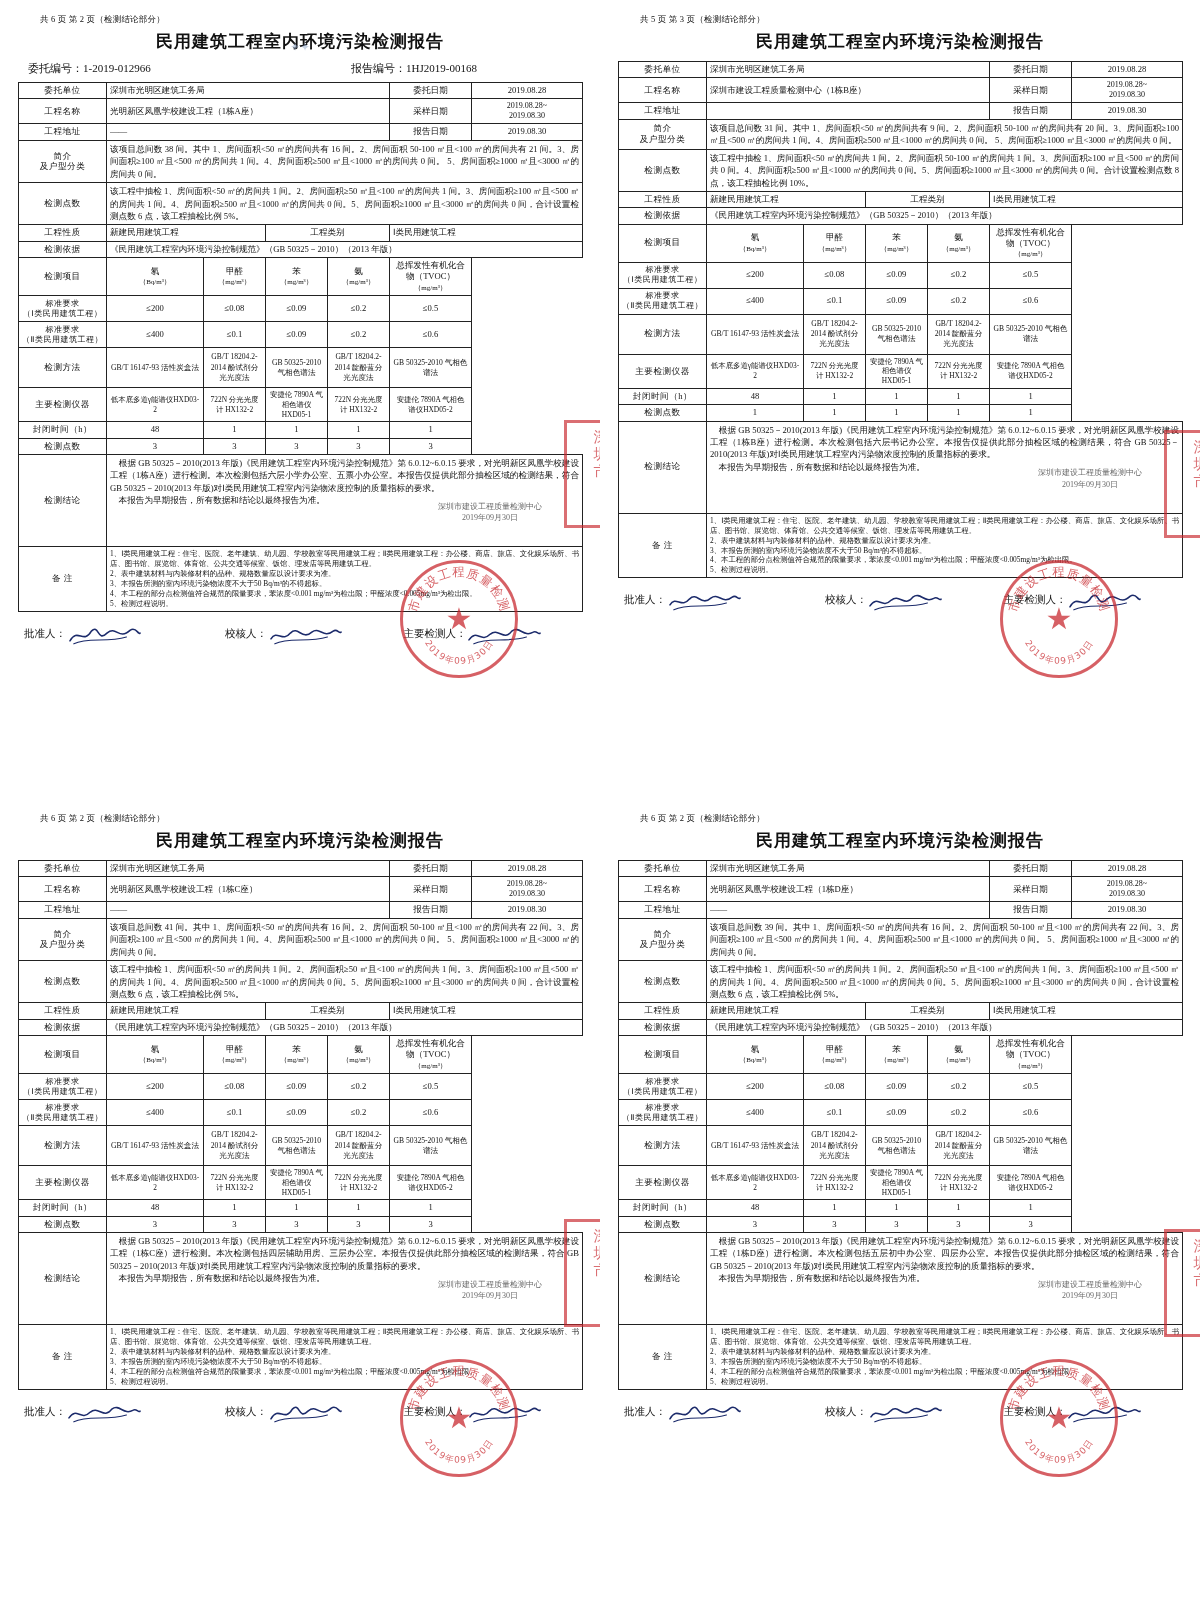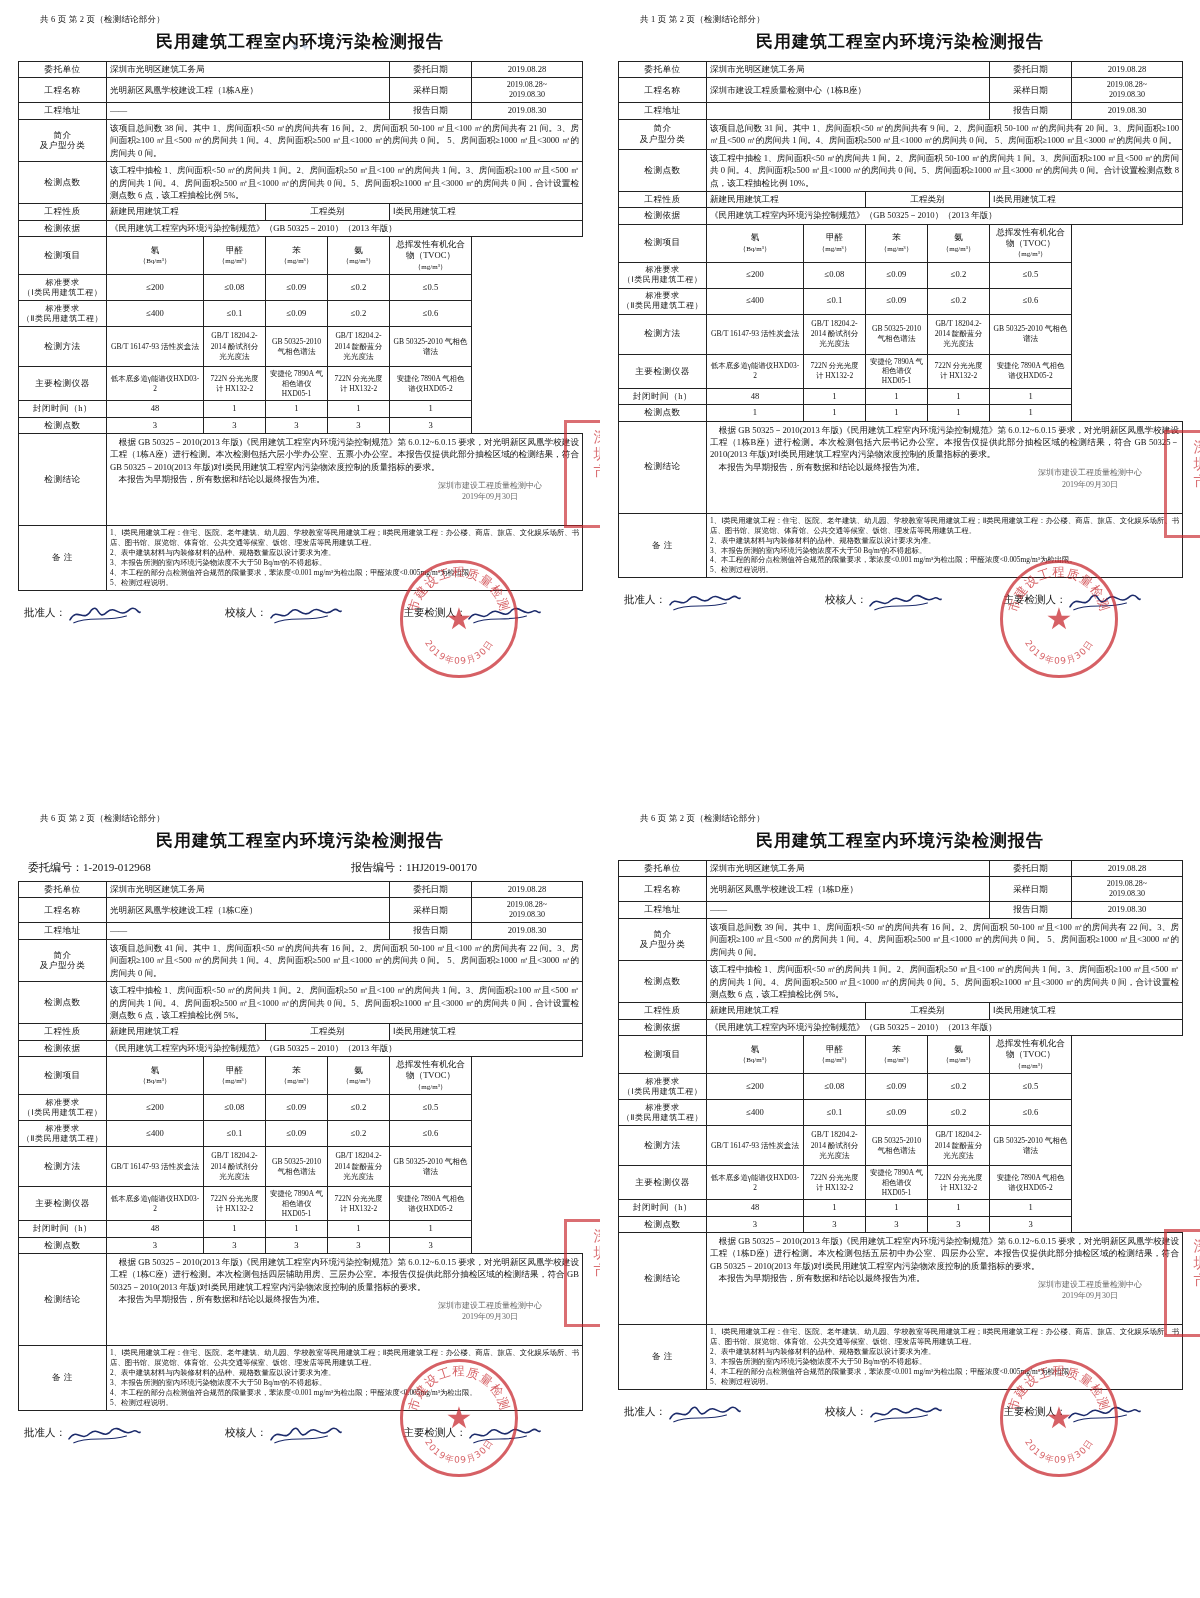--- a/index.html
+++ b/index.html
@@ -140,20 +140,24 @@
     pointer-events:none;
   }
 </style>
 </head>
 <body>
 
 <div id="sheets">
     <div class="sheet s0" style="position:absolute;">
       <div class="pagehdr">共 6 页  第 2 页（检测结论部分）</div>
       <div class="title">民用建筑工程室内环境污染检测报告</div>
+      <div class="numbers">
+        <div class="left">委托编号：1-2019-012966</div>
+        <div class="right">报告编号：1HJ2019-00168</div>
+      </div>
       <table class="report">
         <colgroup>
           <col style="width:88px">
           <col style="width:97px">
           <col style="width:62px">
           <col style="width:62px">
           <col style="width:62px">
           <col style="width:82px">
           <col style="width:111px">
         </colgroup>
@@ -297,21 +301,21 @@
           </defs>
           <text><textPath href="#arcp400560" startOffset="50%" text-anchor="middle">深圳市建设工程质量检测中心</textPath></text>
           <text><textPath href="#arcb400560" startOffset="50%" text-anchor="middle" style="font-size:8px">2019年09月30日</textPath></text>
         </svg>
         <span class="star">★</span>
       </div>
       <div class="edgestamp" style="right:-38px;top:420px;">深<br>圳<br>市</div>
       <div class="smear" style="left:290px;top:40px;">✦✦</div>
     </div>
     <div class="sheet s1" style="position:absolute;">
-      <div class="pagehdr">共 1 页  第 2 页（检测结论部分）</div>
+      <div class="pagehdr">共 5 页  第 3 页（检测结论部分）</div>
       <div class="title">民用建筑工程室内环境污染检测报告</div>
       <table class="report">
         <colgroup>
           <col style="width:88px">
           <col style="width:97px">
           <col style="width:62px">
           <col style="width:62px">
           <col style="width:62px">
           <col style="width:82px">
           <col style="width:111px">
@@ -457,24 +461,20 @@
           <text><textPath href="#arcp400560" startOffset="50%" text-anchor="middle">深圳市建设工程质量检测中心</textPath></text>
           <text><textPath href="#arcb400560" startOffset="50%" text-anchor="middle" style="font-size:8px">2019年09月30日</textPath></text>
         </svg>
         <span class="star">★</span>
       </div>
       <div class="edgestamp" style="right:-38px;top:430px;">深<br>圳<br>市</div>
     </div>
     <div class="sheet s2" style="position:absolute;">
       <div class="pagehdr">共 6 页  第 2 页（检测结论部分）</div>
       <div class="title">民用建筑工程室内环境污染检测报告</div>
-      <div class="numbers">
-        <div class="left">委托编号：1-2019-012968</div>
-        <div class="right">报告编号：1HJ2019-00170</div>
-      </div>
       <table class="report">
         <colgroup>
           <col style="width:88px">
           <col style="width:97px">
           <col style="width:62px">
           <col style="width:62px">
           <col style="width:62px">
           <col style="width:82px">
           <col style="width:111px">
         </colgroup>

